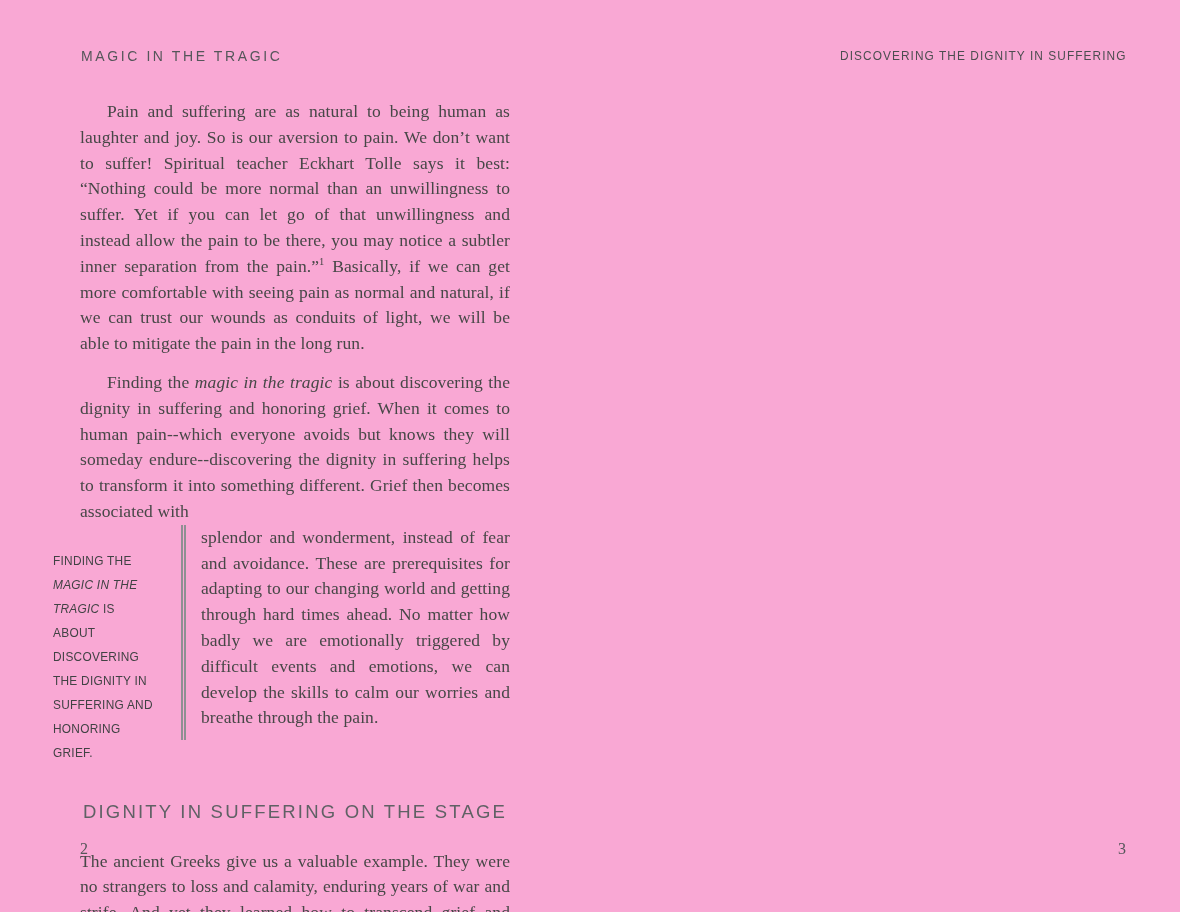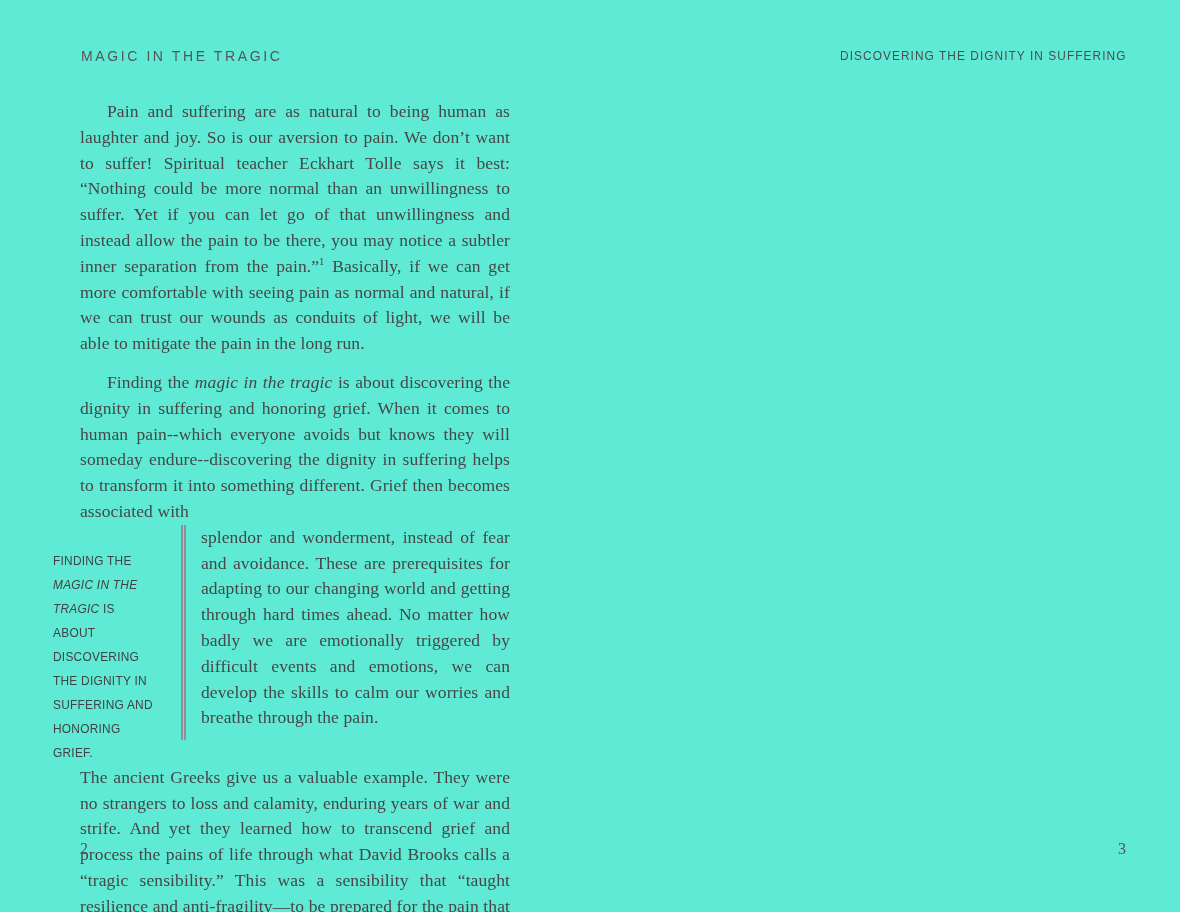--- a/index.html
+++ b/index.html
@@ -1,18 +1,18 @@
 <!DOCTYPE html>
 <html lang="en"><head>
 <meta charset="utf-8">
 <style>
   html,body { margin:0; padding:0; background:#ffffff; }
   #spread {
     position:relative; width:1180px; height:912px;
-    background:#5eead4; overflow:hidden;
+    background:#f9a8d4; overflow:hidden;
     font-family:"Liberation Serif", serif;
     color:#474747;
   }
   .page { position:absolute; top:0; height:912px; }
   #page-left  { left:0;   width:590px; }
   #page-right { left:616px; width:590px; }
 
   .running-header {
     position:absolute; top:48px;
     font-family:"Liberation Sans", sans-serif;
@@ -83,20 +83,21 @@
     <div class="body-col" id="body-left">
       <p class="para indent"><span>Pain and suffering are as natural to being human as laughter and joy. So is our aversion to pain. We don’t want to suffer! Spiritual teacher Eckhart Tolle says it best: “Nothing could be more normal than an unwillingness to suffer. Yet if you can let go of that unwillingness and instead allow the pain to be there, you may notice a subtler inner separation from the pain.”</span><sup>1</sup><span> Basically, if we can get more comfortable with seeing pain as normal and natural, if we can trust our wounds as conduits of light, we will be able to mitigate the pain in the long run.</span></p>
       <p class="para indent"><span>Finding the </span><i>magic in the tragic</i><span> is about discovering the dignity in suffering and honoring grief. When it comes to human pain--which everyone avoids but knows they will someday endure--discovering the dignity in suffering helps to transform it into something different. Grief then becomes associated with</span></p>
 
       <div class="wrap-row">
         <div class="pull-quote"><span>FINDING THE </span><i>MAGIC IN THE TRAGIC</i><span> IS ABOUT DISCOVERING THE DIGNITY IN SUFFERING AND HONORING GRIEF.</span></div>
         <div class="quote-rule"></div>
         <div class="wrapped-text"><span>splendor and wonderment, instead of fear and avoidance. These are prerequisites for adapting to our changing world and getting through hard times ahead. No matter how badly we are emotionally triggered by difficult events and emotions, we can develop the skills to calm our worries and breathe through the pain.</span></div>
       </div>
 
+      <div class="section-heading">DIGNITY IN SUFFERING ON THE STAGE</div>
 
       <p class="para"><span>The ancient Greeks give us a valuable example. They were no strangers to loss and calamity, enduring years of war and strife. And yet they learned how to transcend grief and process the pains of life through what David Brooks calls a “tragic sensibility.” This was a sensibility that “taught resilience and anti-fragility—to be prepared for the pain that will inevitably come.”</span></p>
     </div>
 
     <div class="page-number" id="pagenum-left">2</div>
   </div>
 
   <div class="page" id="page-right">
     <div class="running-header" id="header-right">DISCOVERING THE DIGNITY IN SUFFERING</div>
 

